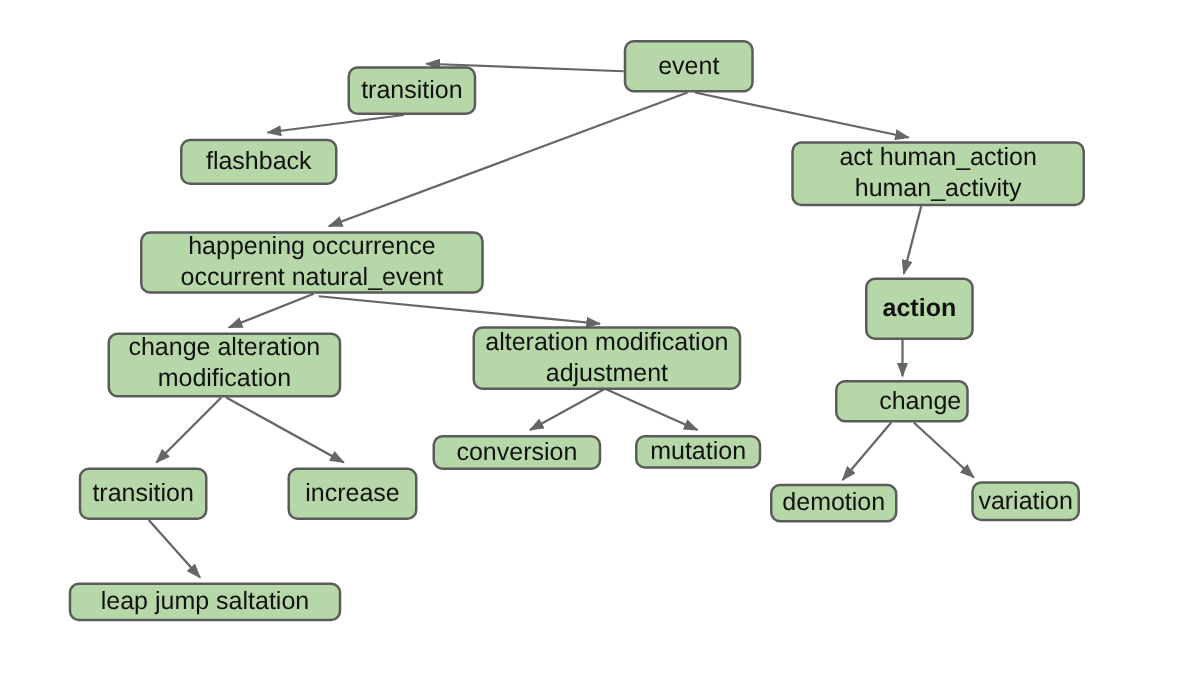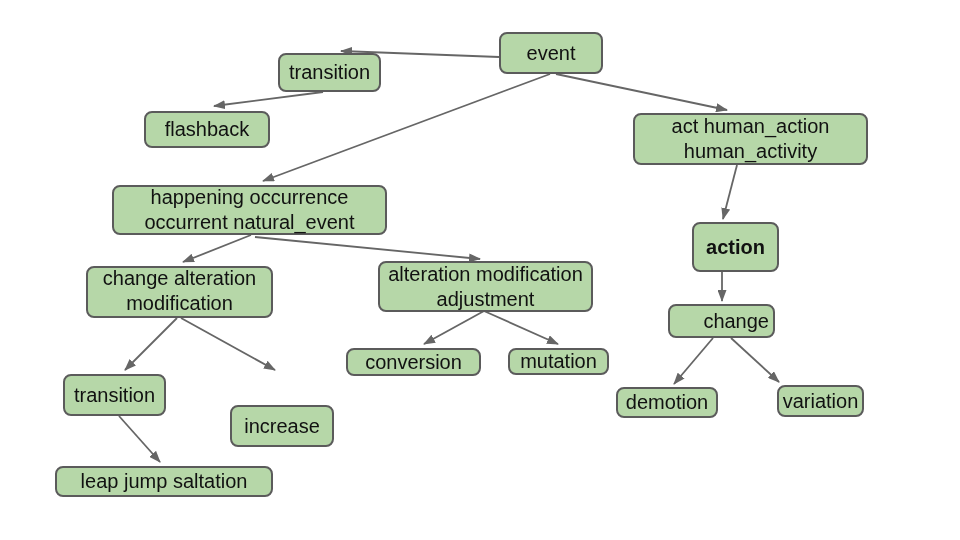--- a/index.html
+++ b/index.html
@@ -103,21 +103,21 @@
   </div>
       <div class="node" style="left: 346px; top: 348px; width: 135px; height: 28px;">
     <span class="node-label">conversion</span>
   </div>
       <div class="node" style="left: 508px; top: 348px; width: 101px; height: 27px;">
     <span class="node-label">mutation</span>
   </div>
       <div class="node" style="left: 63px; top: 374px; width: 103px; height: 42px;">
     <span class="node-label">transition</span>
   </div>
-      <div class="node" style="left: 230px; top: 374px; width: 104px; height: 42px; margin-top: 31px;">
+      <div class="node" style="left: 230px; top: 374px; width: 104px; height: 42px;">
     <span class="node-label">increase</span>
   </div>
       <div class="node" style="left: 616px; top: 387px; width: 102px; height: 31px;">
     <span class="node-label">demotion</span>
   </div>
       <div class="node" style="left: 729px; top: 385px; width: 87px; height: 32px; margin-left: 48px;">
     <span class="node-label">variation</span>
   </div>
       <div class="node" style="left: 55px; top: 466px; width: 218px; height: 31px;">
     <span class="node-label">leap jump saltation</span>

